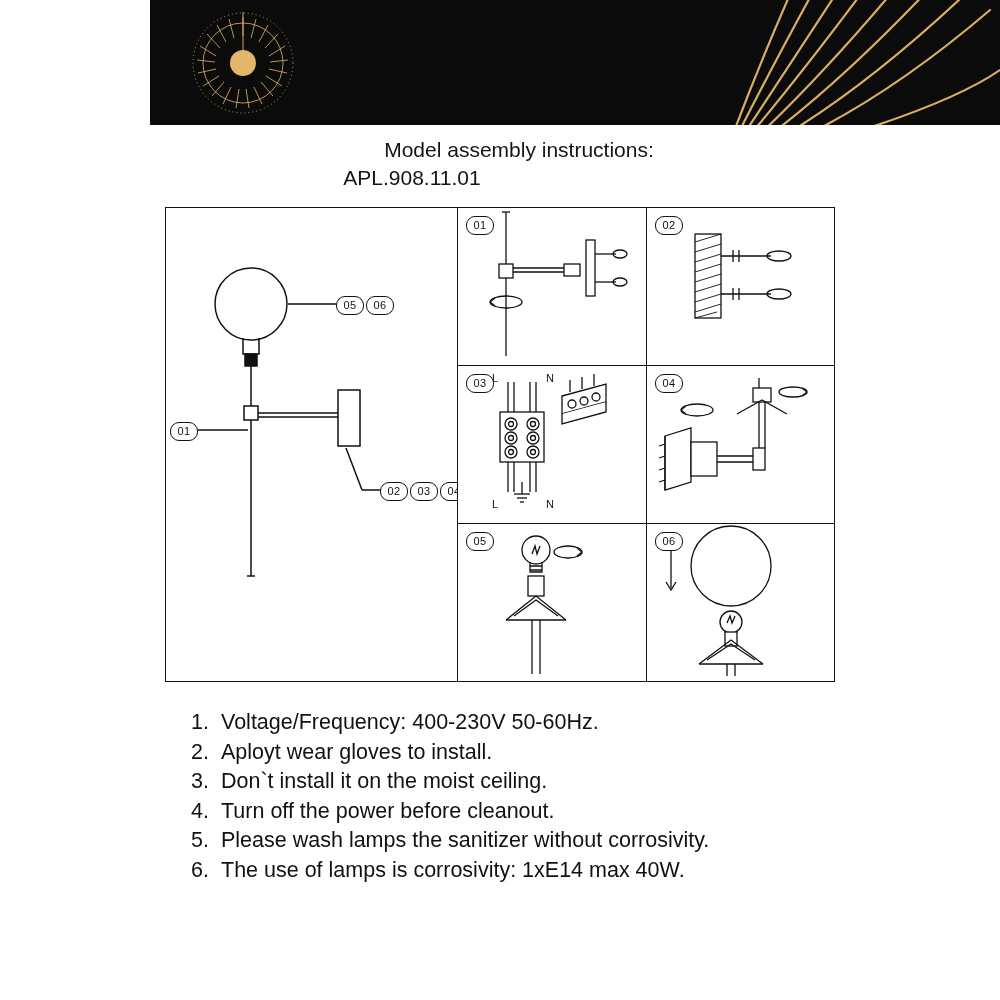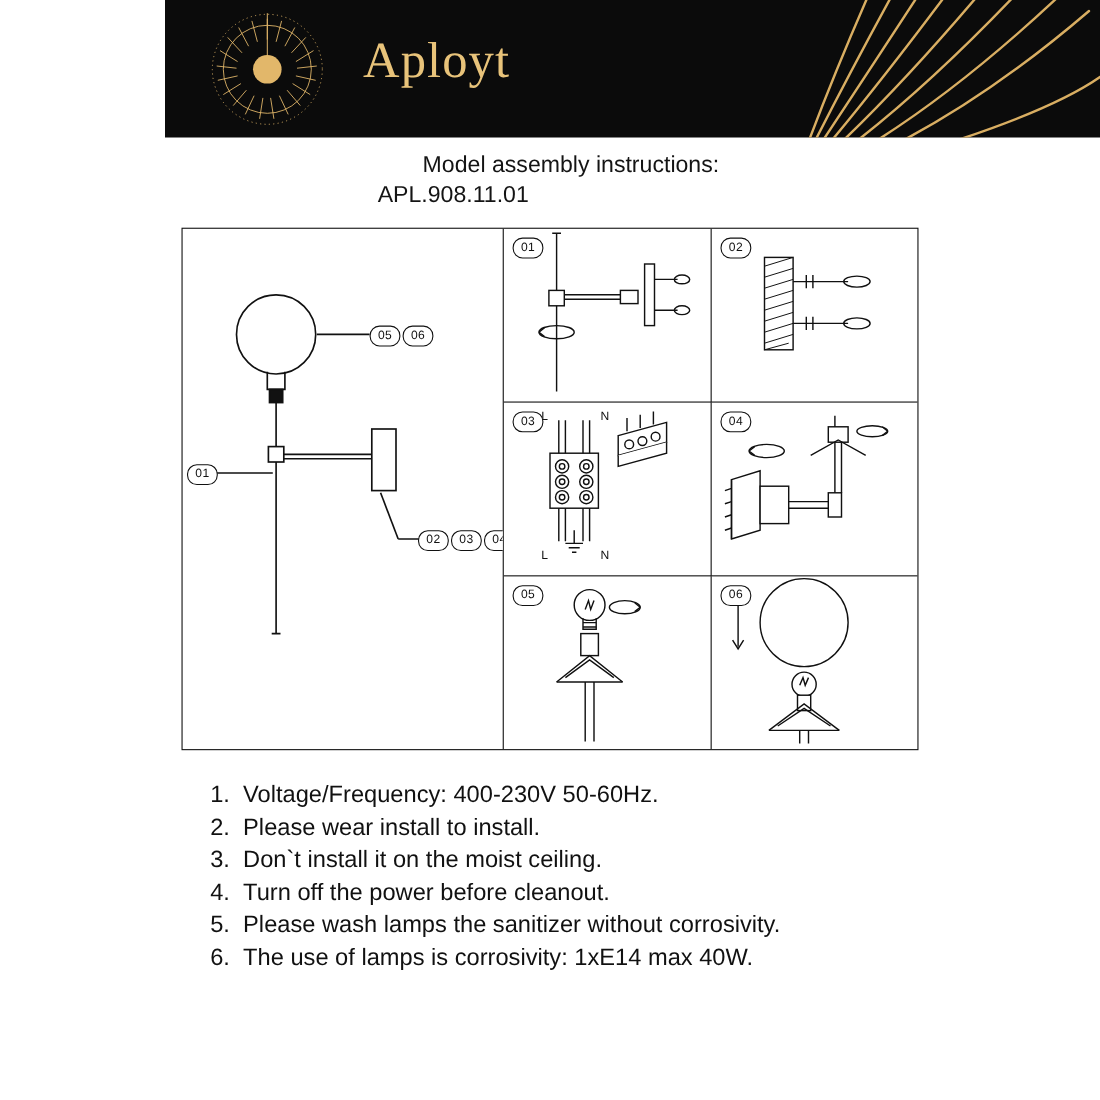--- a/index.html
+++ b/index.html
@@ -196,21 +196,20 @@
           <line x1="9" y1="52" x2="27" y2="54"></line>
           <line x1="12" y1="38" x2="28" y2="48"></line>
           <line x1="19" y1="26" x2="32" y2="40"></line>
           <line x1="29" y1="17" x2="38" y2="34"></line>
           <line x1="41" y1="11" x2="46" y2="30"></line>
         </g>
         <circle cx="55" cy="55" r="13" fill="#e2b76a"></circle>
       </svg>
     </div>
 
-    <div class="banner-title">Aployt</div>
 
     <div class="banner-rays">
       <svg width="360" height="300" viewBox="0 0 360 300">
         <g stroke="#d9ae62" stroke-width="2.2" fill="none" stroke-linecap="round">
           <path d="M60 290 Q 190 250 330 130"></path>
           <path d="M60 290 Q 180 235 320 100"></path>
           <path d="M60 290 Q 170 220 305 70"></path>
           <path d="M60 290 Q 160 205 288 44"></path>
           <path d="M60 290 Q 148 190 268 22"></path>
           <path d="M60 290 Q 136 176 246 6"></path>
@@ -455,21 +454,21 @@
 
   </div>
 
   <div class="notes">
     <div class="note-row">
       <span class="note-num">1.</span>
       <span class="note-text">Voltage/Frequency: 400-230V 50-60Hz.</span>
     </div>
     <div class="note-row">
       <span class="note-num">2.</span>
-      <span class="note-text">Please wear install to install.</span>
+      <span class="note-text">Aployt wear gloves to install.</span>
     </div>
     <div class="note-row">
       <span class="note-num">3.</span>
       <span class="note-text">Don`t install it on the moist ceiling.</span>
     </div>
     <div class="note-row">
       <span class="note-num">4.</span>
       <span class="note-text">Turn off the power before cleanout.</span>
     </div>
     <div class="note-row">

